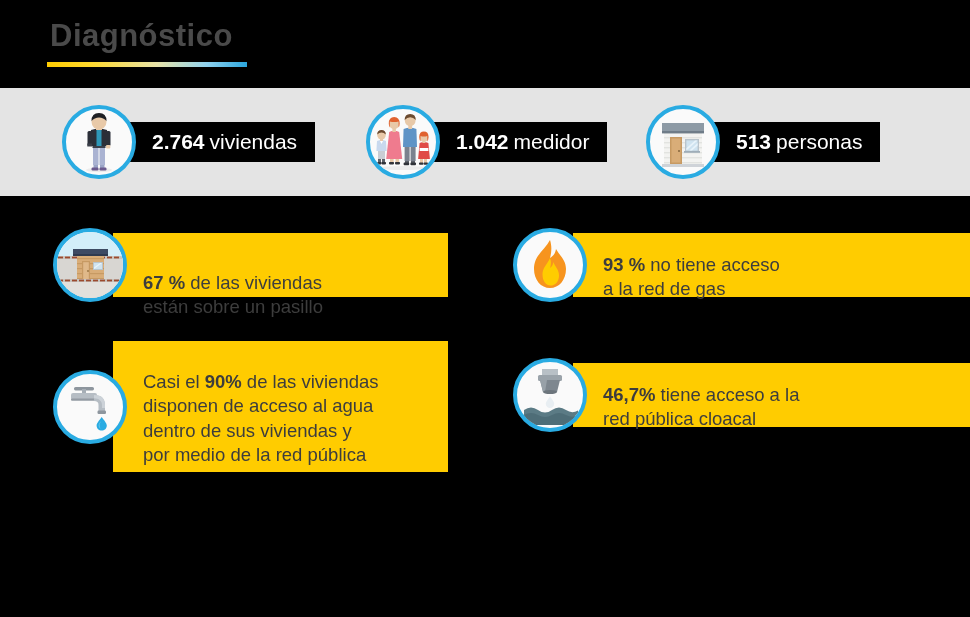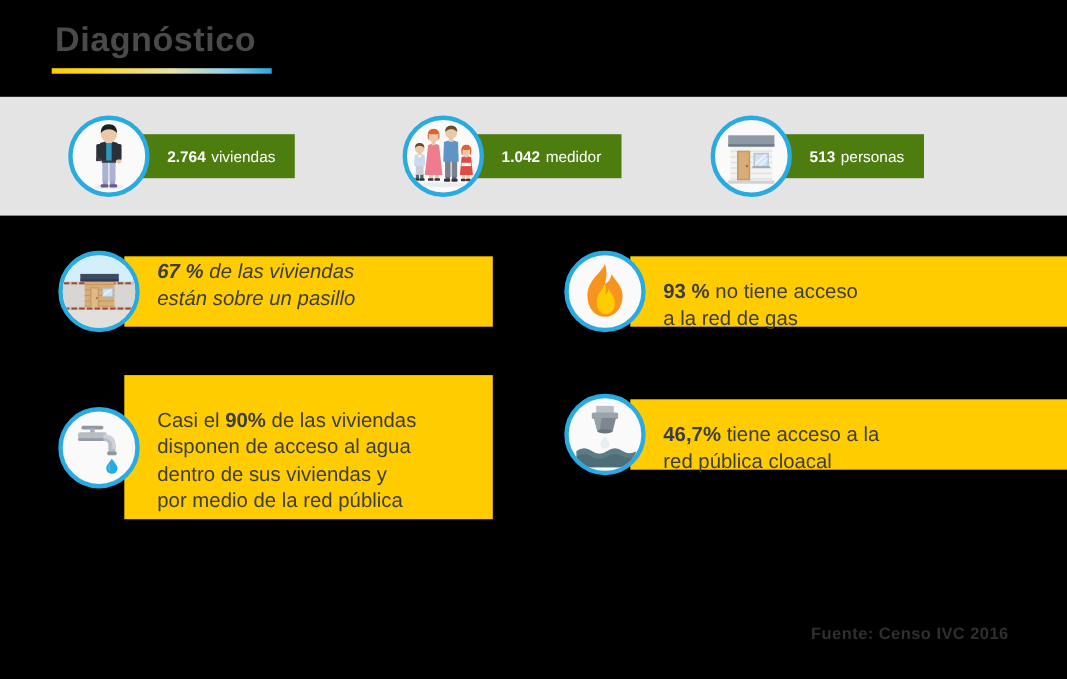--- a/index.html
+++ b/index.html
@@ -69,26 +69,26 @@
     display: flex;
     align-items: center;
     justify-content: center;
     flex: none;
     overflow: hidden;
   }
   .stat-bar {
     position: relative;
     margin-left: -12px;
     height: 40px;
-    background: #4d7c0f;
+    background: #000000;
     display: flex;
     align-items: center;
     padding: 0 18px 0 28px;
     color: #ffffff;
-    font-size: 14px;
+    font-size: 21px;
     white-space: nowrap;
     justify-content: center;
   }
   .stat-bar b { font-weight: bold; margin-right: 5px; }
 
   
   .facts { position: absolute; left: 0; top: 196px; width: 970px; height: 421px; }
 
   .fact {
     position: absolute;
@@ -114,21 +114,21 @@
     background: #ffcc00;
     color: #3d3d3d;
     font-size: 18.5px;
     line-height: 1.33;
     padding: 13px 16px 13px 30px;
     white-space: pre-line;
   }
   .fact-text b { font-weight: bold; }
 
   .fact-pasillo   { left: 53px;  top: 32px;  }
-  .fact-pasillo   .fact-text { width: 335px; height: 64px; display:flex; align-items:flex-end;font-style:italic; }
+  .fact-pasillo   .fact-text { width: 335px; height: 64px; display:flex; align-items:flex-start; }
   .fact-gas       { left: 513px; top: 32px;  }
   .fact-gas       .fact-text { width: 405px; height: 64px; display:flex; align-items:center; }
   .fact-agua      { left: 53px;  top: 145px; }
   .fact-agua      .fact-text { width: 335px; height: 131px; display:flex; align-items:center; }
   .fact-cloacal   { left: 513px; top: 162px; }
   .fact-cloacal   .fact-text { width: 405px; height: 64px; display:flex; align-items:center; }
   .fact-electrica { left: 53px;  top: 290px; }
   .fact-electrica .fact-text { width: 335px; height: 64px; display:flex; align-items:center; }
 
   .source {
@@ -380,15 +380,14 @@
       </div>
       <div class="fact-text">
         <span>
           <span></span><b>46,7%</b><span> tiene acceso a la
 red pública cloacal</span>
         </span>
       </div>
     </div>
 
 
-    <div class="source">Fuente: Censo IVC 2016</div>
   </div>
 </div>
 
 </body></html>

